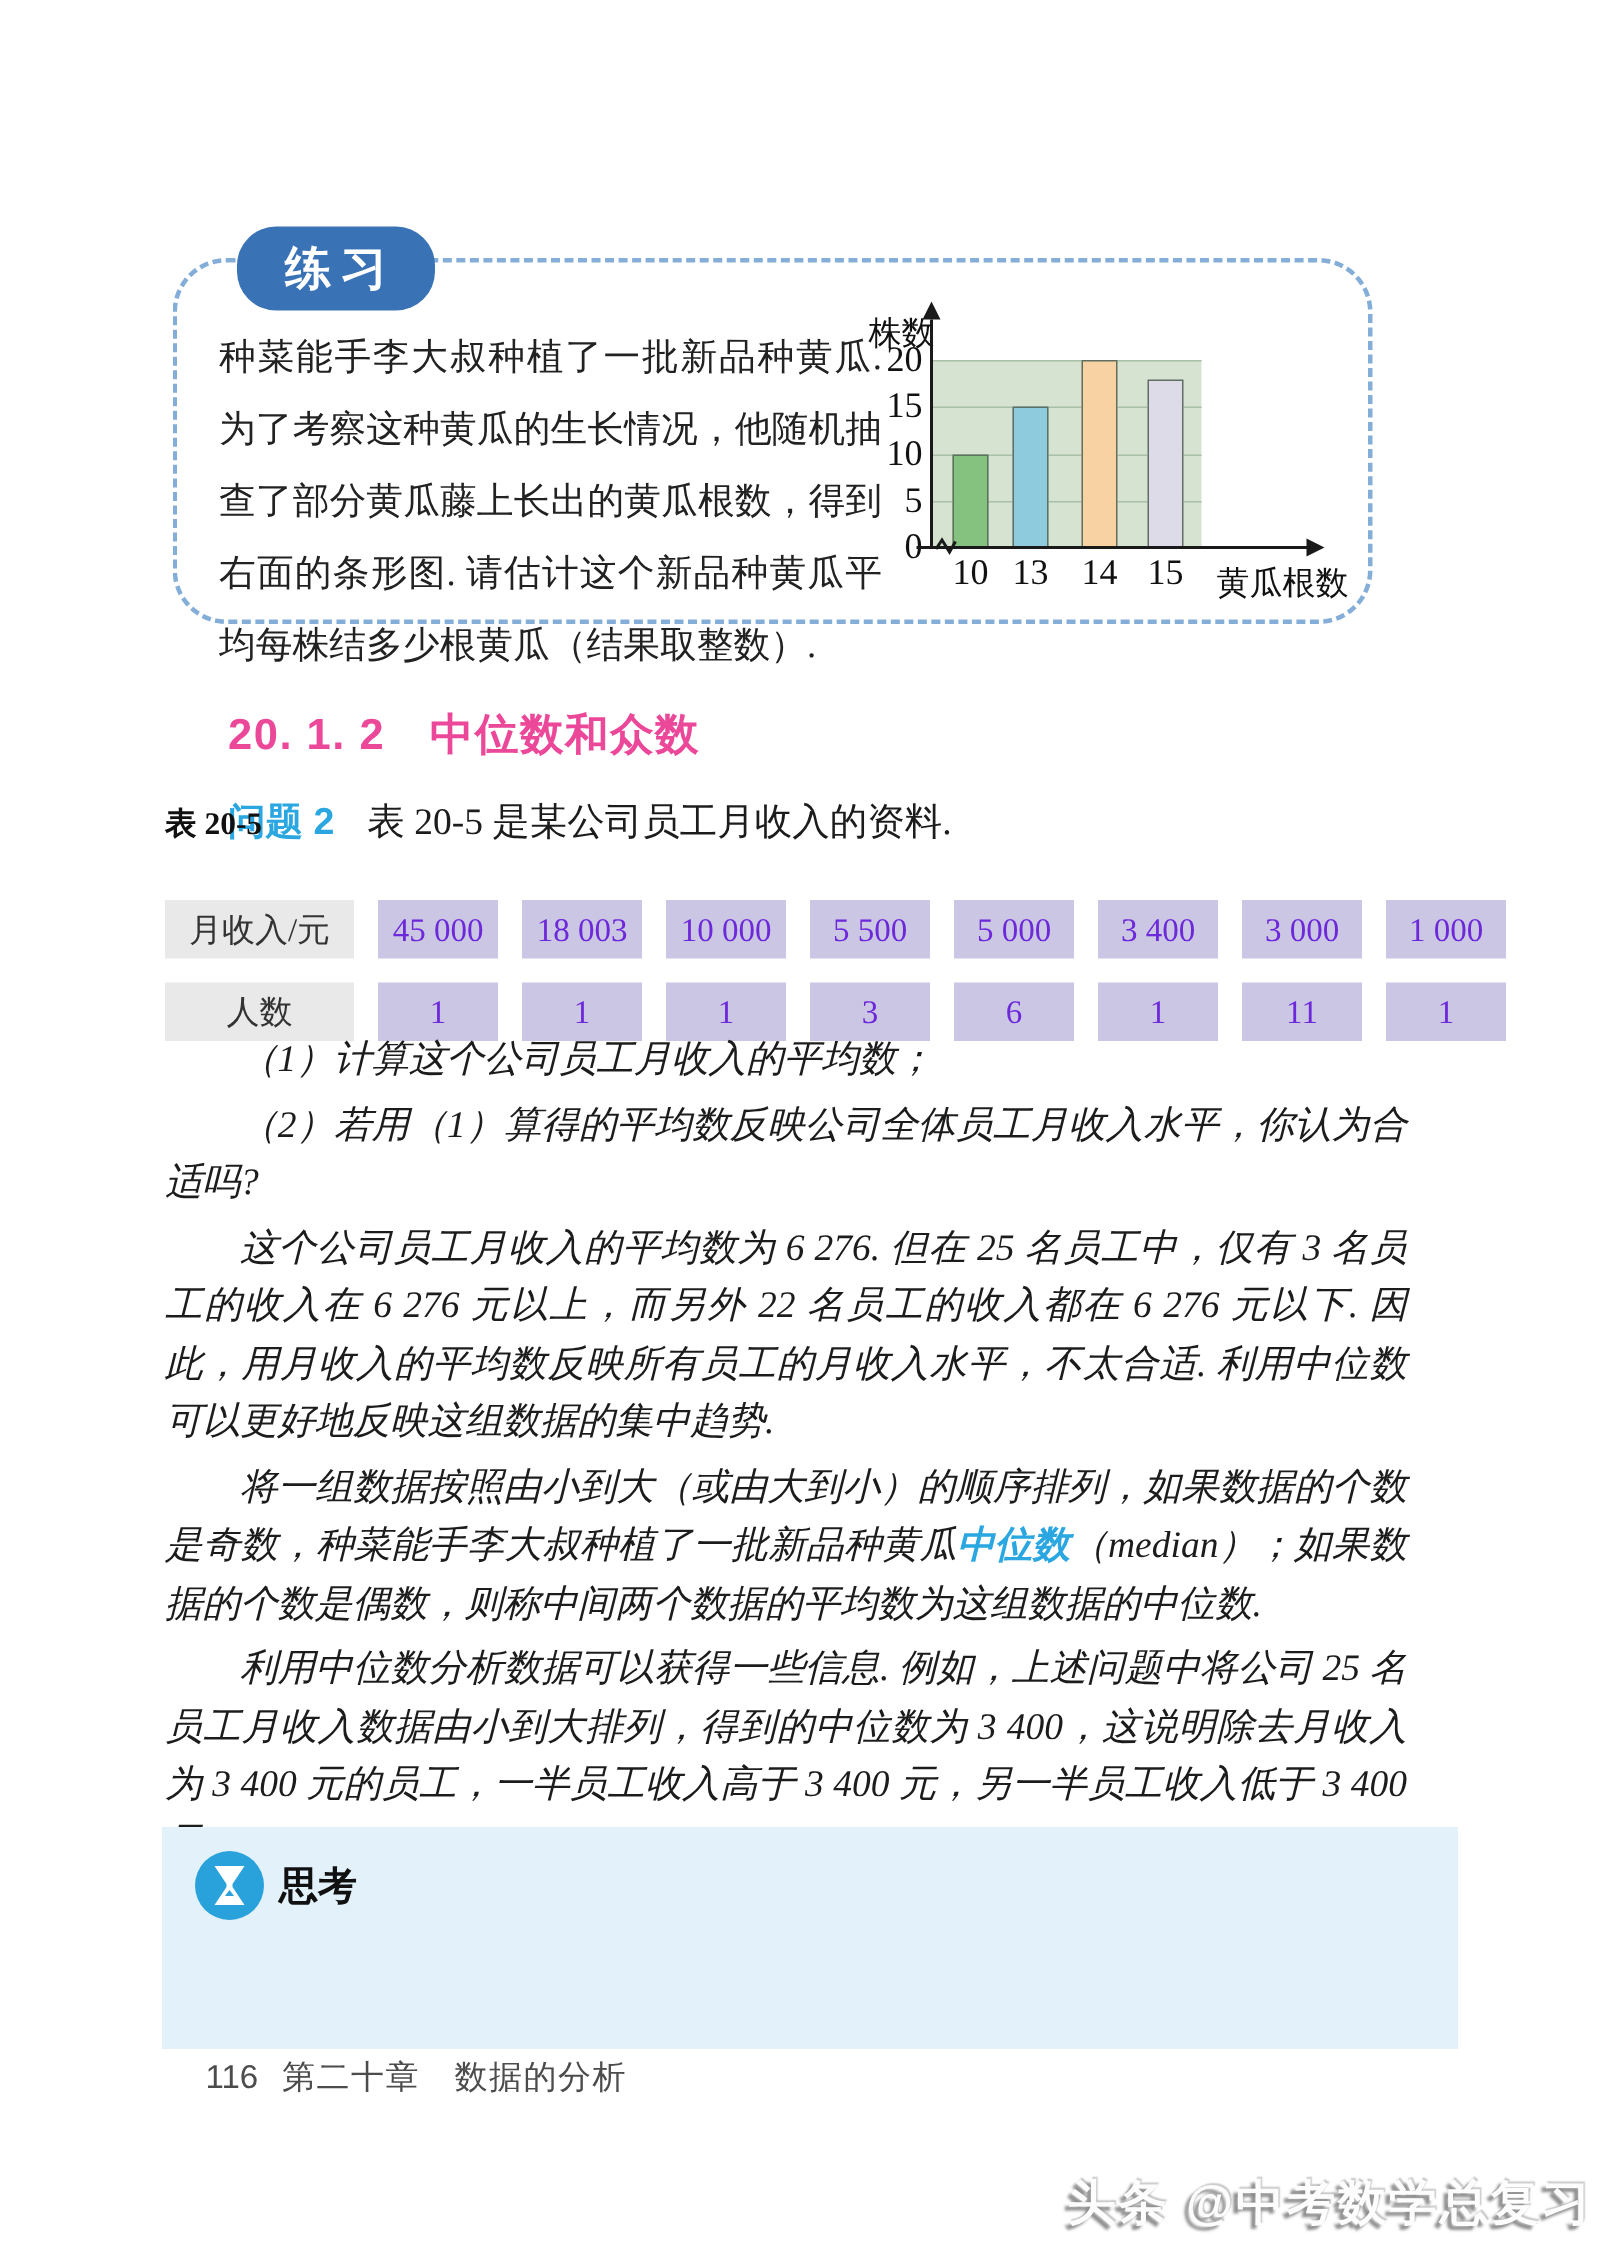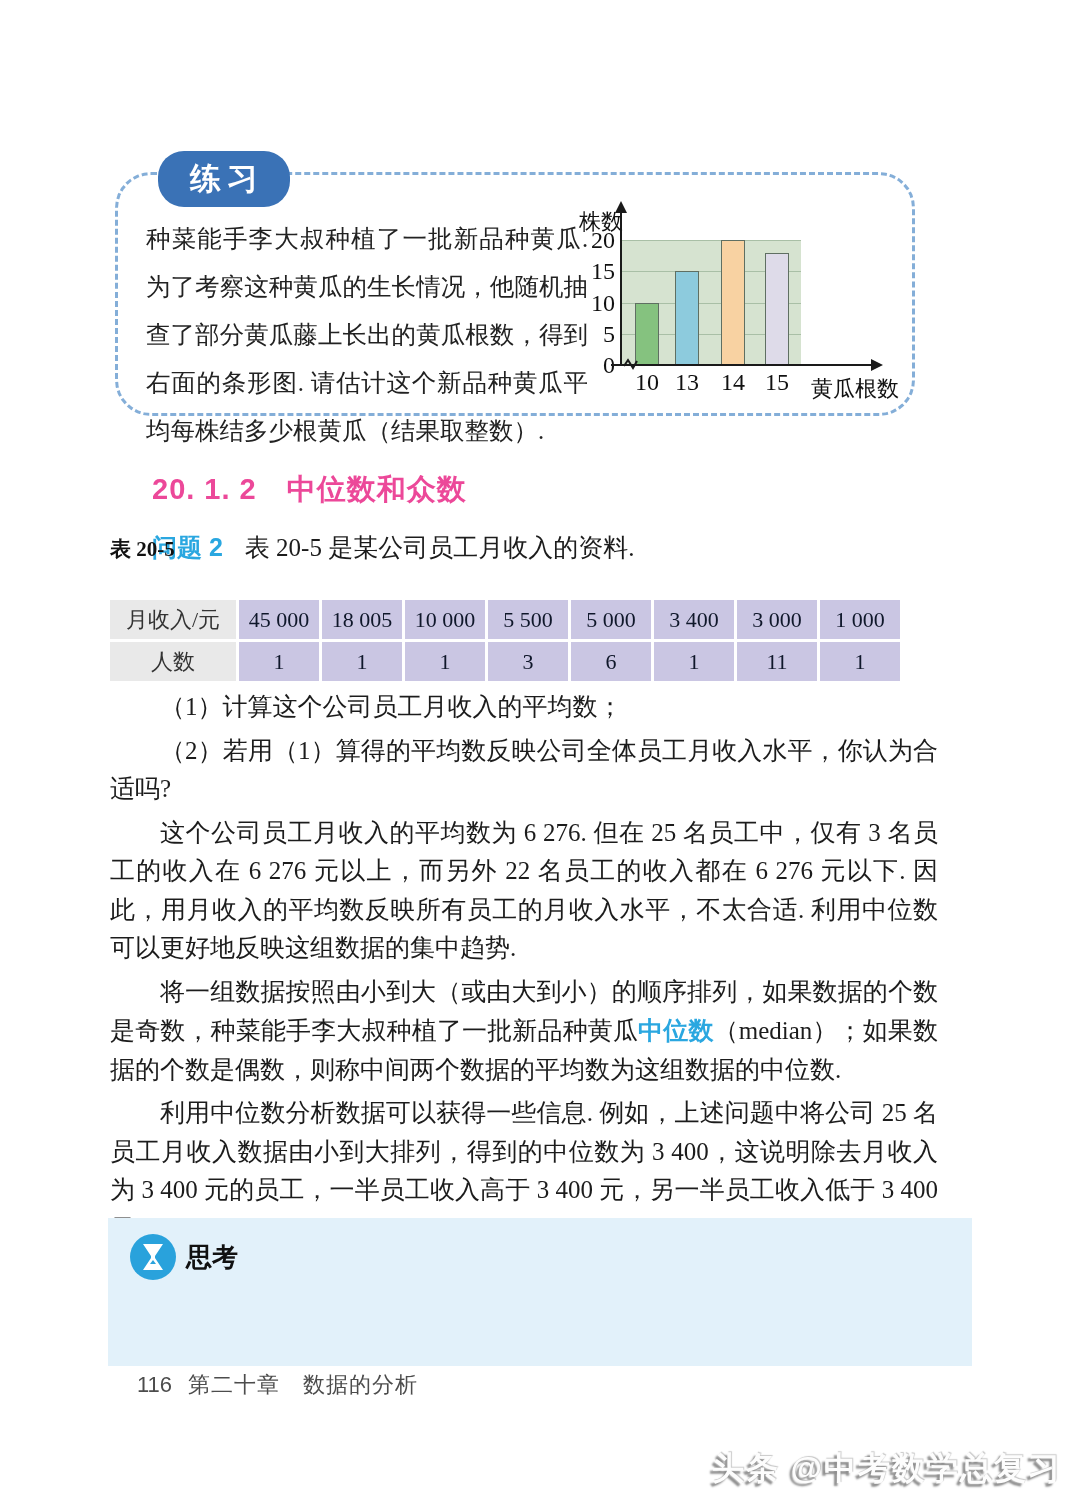--- a/index.html
+++ b/index.html
@@ -43,26 +43,26 @@
     position:absolute; left:152px; top:470px; font-family:"Liberation Sans","DejaVu Sans",sans-serif;
     font-weight:bold; font-size:29px; color:#ec4899; letter-spacing:1px;
   }
   .problem-line { position:absolute; left:152px; top:531px; font-size:25px; }
   .problem-label { color:#2aa7e0; font-family:"Liberation Sans",sans-serif; font-weight:bold; margin-right:22px; }
   .table-caption { position:absolute; left:110px; top:535px; width:790px; text-align:left;
     font-weight:bold; font-size:21px; color:#111; }
   
   .income-table {
     position:absolute; left:110px; top:600px;
-    display:grid; grid-template-columns:126px repeat(8,80px); gap:3px;border-radius:13px;
+    display:grid; grid-template-columns:126px repeat(8,80px); gap:16px;border-radius:13px;
   }
-  .cell { background:#cac6e3; color:#0f172a; height:39px; line-height:39px; text-align:center; font-size:22px; }
+  .cell { background:#cac6e3; color:#6d28d9; height:39px; line-height:39px; text-align:center; font-size:22px; }
   .cell.head { background:#e9e9e9; color:#333; }
   
-  .body-text { position:absolute; left:110px; top:688px; width:828px; }
+  .body-text { position:absolute; left:110px; top:688px; width:828px;font-style:italic; }
   .body-text p { font-size:25px; line-height:38.5px; text-indent:2em; text-align:justify; margin-bottom:5px; color:#1c1c1c; }
   .term { color:#2aa7e0; font-weight:bold; font-family:"Liberation Sans",sans-serif; }
   
   .think-box { position:absolute; left:108px; top:1218px; width:864px; height:148px; background:#e2f1fa; }
   .think-icon { position:absolute; left:22px; top:16px; width:46px; height:46px; }
   .think-title { position:absolute; left:78px; top:22px; font-family:"Liberation Sans",sans-serif;
     font-weight:bold; font-size:26px; color:#111; }
   .think-text { position:absolute; left:78px; top:64px; font-size:24px; color:#222; letter-spacing:2px; }
   
   .footer { position:absolute; left:108px; top:1370px; font-family:"Liberation Sans",sans-serif;
@@ -120,21 +120,21 @@
   <div class="section-heading">20. 1. 2　中位数和众数</div>
 
   <div class="problem-line">
     <span class="problem-label">问题 2</span><span>表 20-5 是某公司员工月收入的资料.</span>
   </div>
 
   <div class="table-caption">表 20-5</div>
   <div class="income-table">
       <div class="cell head">月收入/元</div>
       <div class="cell">45 000</div>
-      <div class="cell">18 005</div>
+      <div class="cell">18 003</div>
       <div class="cell">10 000</div>
       <div class="cell">5 500</div>
       <div class="cell">5 000</div>
       <div class="cell">3 400</div>
       <div class="cell">3 000</div>
       <div class="cell">1 000</div>
       <div class="cell head">人数</div>
       <div class="cell">1</div>
       <div class="cell">1</div>
       <div class="cell">1</div>

